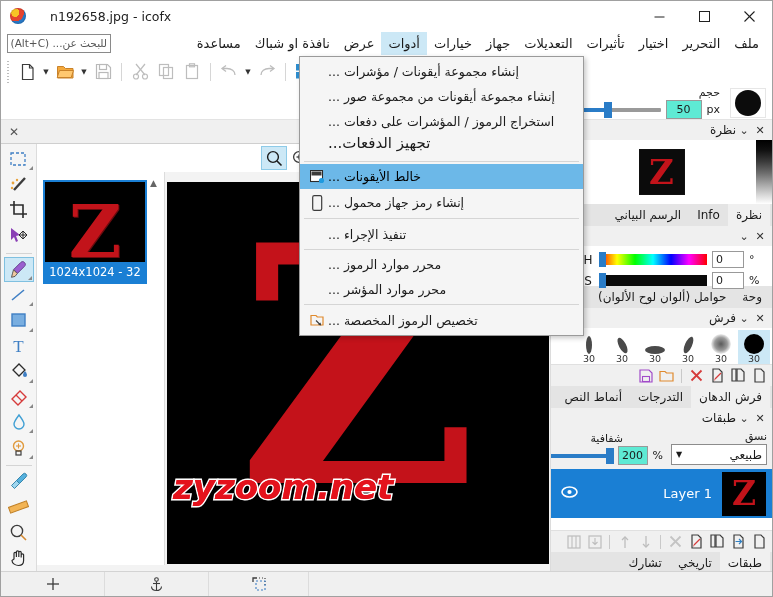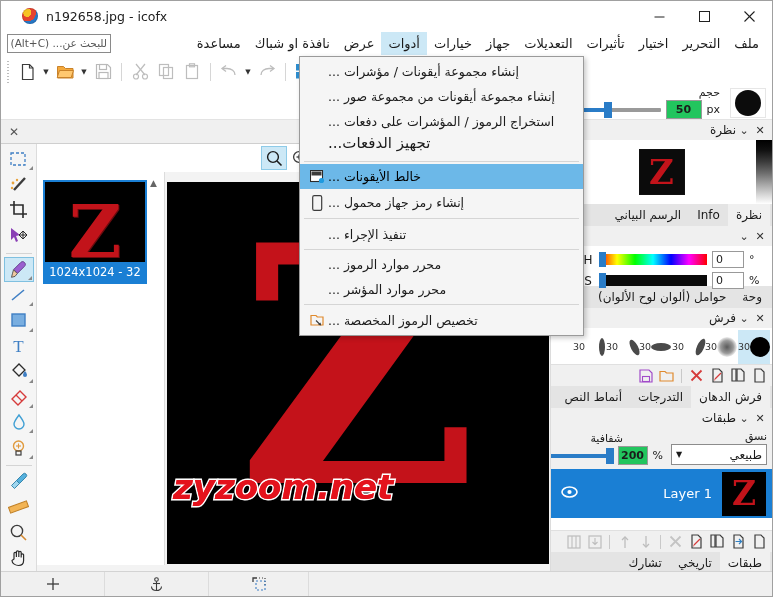--- a/index.html
+++ b/index.html
@@ -20,21 +20,21 @@
     overflow: hidden;
   }
 
   
   .titlebar {
     position: absolute; top: 0; left: 0; width: 771px; height: 30px;
     background: #ffffff;
     display: flex; align-items: center;
     direction: ltr;
   }
-  .title-left { display: flex; align-items: center; padding-left: 9px; gap: 8px; margin-left: 12px; }
+  .title-left { display: flex; align-items: center; padding-left: 9px; gap: 24px; }
   .app-icon {
     width: 16px; height: 16px; border-radius: 50%;
     background: radial-gradient(circle at 33% 30%, #f7c325 0 26%, #e5432f 27% 55%, #2777c4 56% 100%);
     box-shadow: inset 0 0 0 1px rgba(0,0,0,.12);
   }
   .title-text { font-size: 12.5px; color: #202020; white-space: nowrap; }
   .win-controls { margin-left: auto; display: flex; height: 30px; }
   .win-btn {
     width: 45px; height: 30px; display: flex; align-items: center; justify-content: center;
     color: #202020;
@@ -88,22 +88,22 @@
   .swatch-circle { width: 26px; height: 26px; border-radius: 50%; background: #0c0c0c; }
   .opt-group { display: flex; flex-direction: column; margin-right: 10px; }
   .opt-label { font-size: 11px; color: #1b1b1b; line-height: 12px; margin-bottom: 1px; }
   .slider-row { display: flex; align-items: center; direction: ltr; gap: 5px; }
   .slider {
     width: 105px; height: 4px; background: #9a9a9a; position: relative; border-radius: 1px;
   }
   .slider .fill { position: absolute; left: 0; top: 0; height: 4px; background: #2a7cc7; }
   .slider .knob { position: absolute; top: -6px; width: 8px; height: 16px; background: #2a7cc7; }
   .num-input {
-    width: 36px; height: 19px; border: 1px solid #999; background: #22c55e;
-    font-size: 11px; display: flex; align-items: center; justify-content: center; color: #1b1b1b; font-weight: bold;
+    width: 36px; height: 19px; border: 1px solid #999; background: #5eead4;
+    font-size: 11px; display: flex; align-items: center; justify-content: center; color: #1b1b1b;
   }
   .unit { font-size: 11px; color: #1b1b1b; }
   .combo {
     height: 20px; border: 1px solid #999; background: #fff;
     display: flex; align-items: center; padding: 0 4px; font-size: 12px; color: #1b1b1b;
   }
 
   
   .doctabs {
     position: absolute; top: 119px; left: 0; width: 551px; height: 24px;
@@ -227,21 +227,21 @@
     background: linear-gradient(to right,#f00,#ff0,#0f0,#0ff,#00f,#f0f,#f00); position: relative; }
   .sat-bar { width: 108px; height: 11px; background: #0a0a0a; position: relative; }
   .hs-knob { position: absolute; left: 0; top: -2px; width: 7px; height: 15px; background: #2a7cc7; }
   .hs-num { width: 32px; height: 17px; border: 1px solid #999; background: #fff; font-size: 11px;
     display: flex; align-items: center; padding-left: 3px; }
   .hs-unit { font-size: 11px; }
   .colorswatch-small { position: absolute; left: 4px; top: 8px; width: 22px; height: 22px;
     background: #fff; border: 1px solid #b5b5b5; }
 
   .brush-row { display: flex; direction: rtl; align-items: flex-end; height: 36px; padding: 2px 2px 0 2px; gap: 1px;}
-  .brush-cell { width: 32px; height: 34px; display: flex; flex-direction: row; align-items: center; justify-content: space-between; }
+  .brush-cell { width: 32px; height: 34px; display: flex; flex-direction: column; align-items: center; justify-content: flex-end; }
   .brush-cell.active { background: #cce8f6; }
   .brush-cell .bnum { font-size: 9.5px; color: #333; line-height: 10px; }
   .brush-dot { width: 20px; height: 20px; border-radius: 50%; background: #000; }
   .brush-dot.soft { background: radial-gradient(circle, #5a5a5a 0%, rgba(120,120,120,.75) 45%, rgba(200,200,200,0) 75%); }
   .brush-dot.slash { width: 7px; height: 18px; border-radius: 50%; background: #4a4a4a; transform: rotate(24deg); }
   .brush-dot.dash { width: 20px; height: 8px; border-radius: 50%; background: #4a4a4a; }
   .brush-dot.back { width: 7px; height: 17px; border-radius: 50%; background: #4a4a4a; transform: rotate(-28deg); }
   .brush-dot.thin { width: 6px; height: 18px; border-radius: 50%; background: #4a4a4a; }
 
   .mini-toolbar { height: 22px; background: #f0f0f0; display: flex; direction: rtl; align-items: center;

